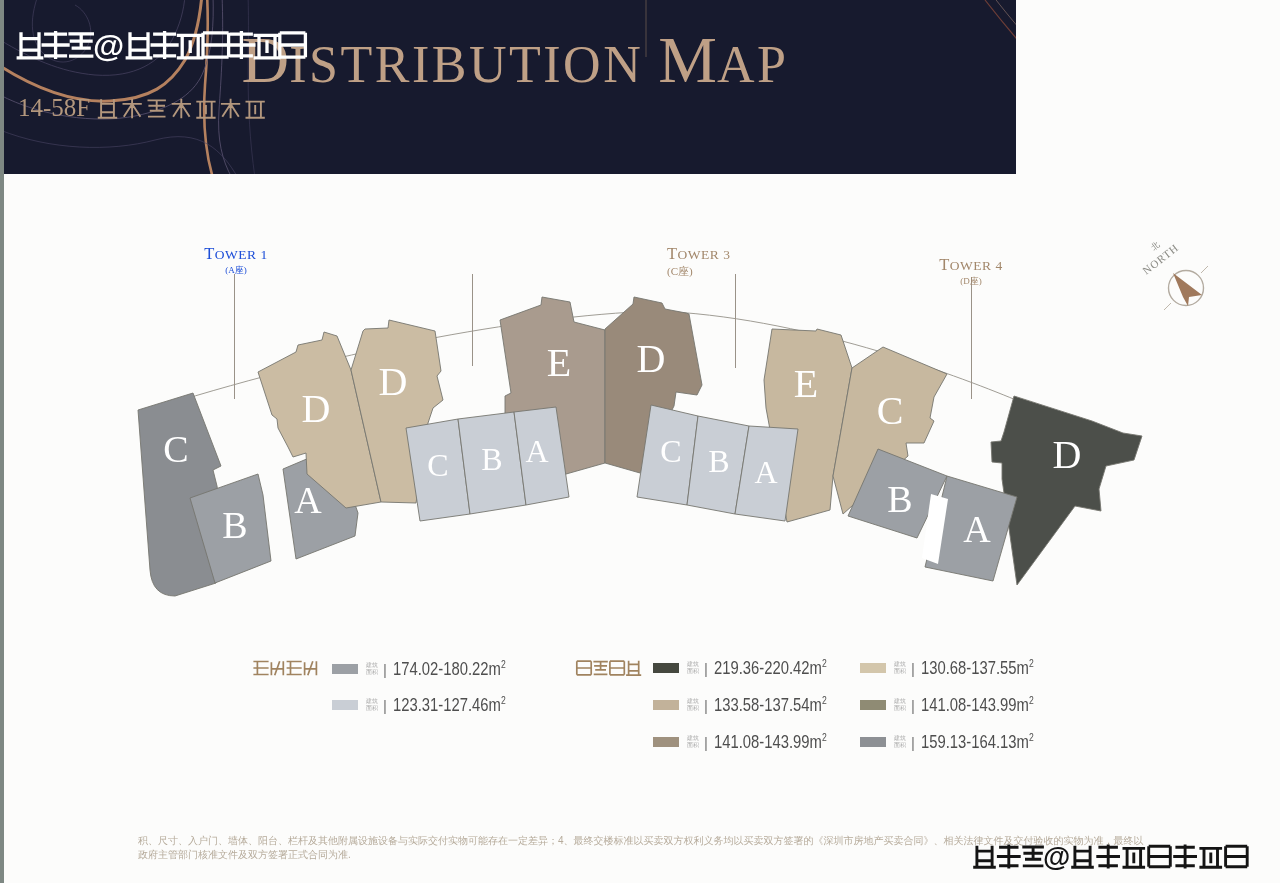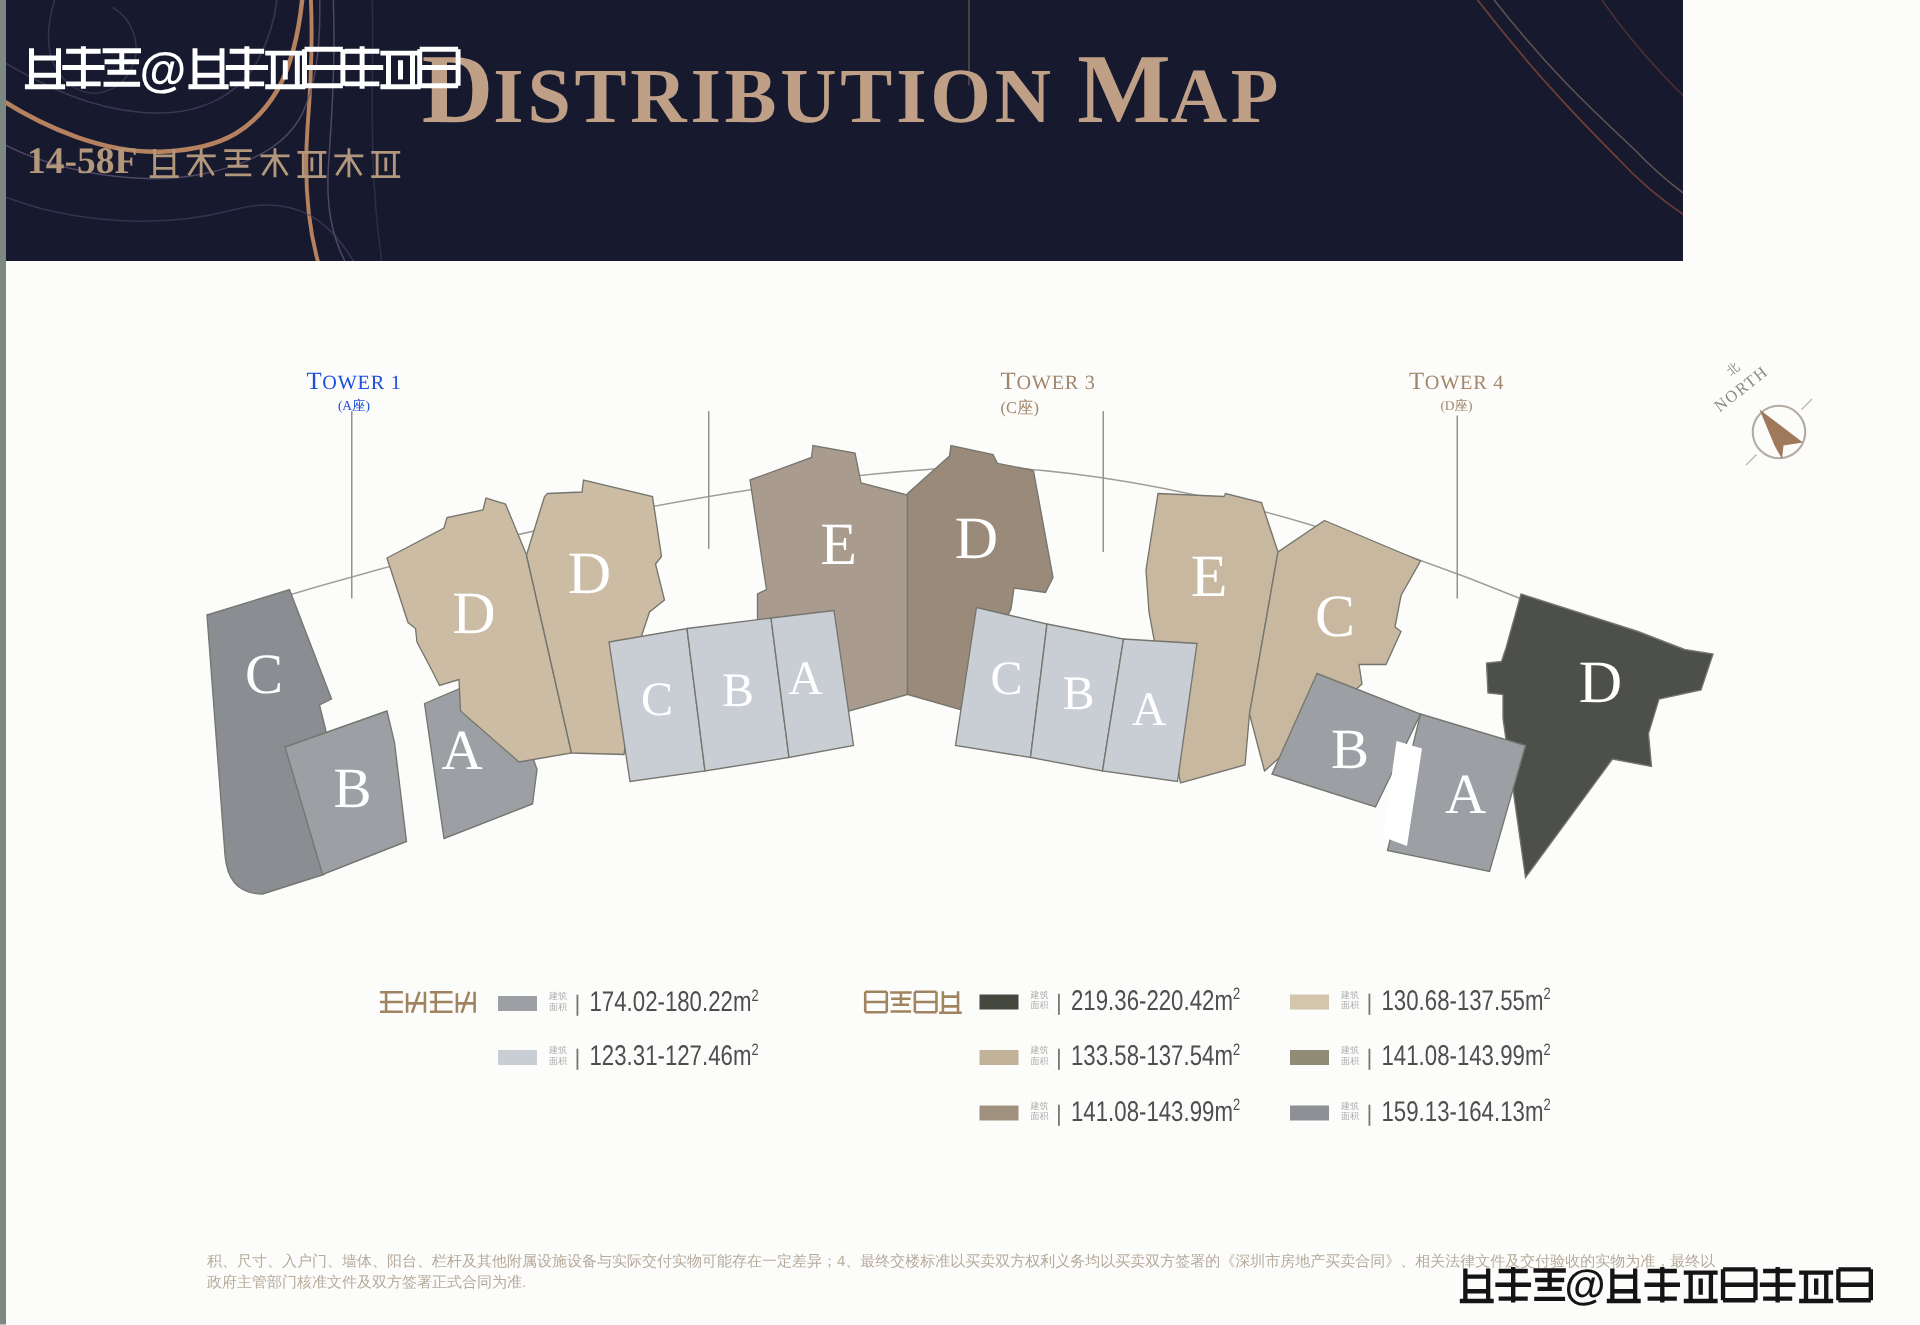--- a/index.html
+++ b/index.html
@@ -1,21 +1,21 @@
 <!DOCTYPE html>
 <html><head><meta charset="utf-8">
 <style>
 html,body{margin:0;padding:0;width:1280px;height:883px;overflow:hidden;background:#fcfcfb;font-family:"Liberation Sans",sans-serif;}
 .abs{position:absolute;}
 </style></head>
 <body>
 
 <div class="abs" style="left:0;top:0;width:1280px;height:883px;">
 
-<div class="abs" style="left:0;top:0;width:1122px;height:174px;background:#171a2e;overflow:hidden;font-weight:bold;">
+<div class="abs" style="left:0;top:0;width:1016px;height:174px;background:#171a2e;overflow:hidden;">
 
 <svg width="1280" height="174" style="position:absolute;left:0;top:0;">
 <path d="M0,66 C30,85 70,103 110,101 C150,99 170,85 185,60 C195,42 200,18 202,-6" stroke="#b5815f" stroke-width="3" fill="none"></path>
 <path d="M207,-6 C209,30 207,60 205,85 C203,115 204,148 213,178" stroke="#b5815f" stroke-width="2.6" fill="none"></path>
 <path d="M0,95 C40,116 95,124 135,116 C175,108 196,92 204,70 C212,50 214,25 213,-5" stroke="#5a5270" stroke-width="1" fill="none" opacity="0.8"></path>
 <path d="M222,-5 C224,40 221,80 219,110 C217,140 222,160 232,178" stroke="#5a5270" stroke-width="1" fill="none" opacity="0.8"></path>
 <path d="M0,40 C30,58 60,72 95,75 C135,78 160,62 172,40 C180,25 184,10 185,-5" stroke="#4a4464" stroke-width="1" fill="none" opacity="0.7"></path>
 <path d="M0,130 C50,150 110,152 155,140 C200,128 222,150 238,178" stroke="#4a4464" stroke-width="1" fill="none" opacity="0.6"></path>
 <path d="M40,-10 C30,15 28,40 45,55 C60,68 80,62 88,45 C95,30 88,12 75,5" stroke="#4a4464" stroke-width="1" fill="none" opacity="0.6"></path>
 <path d="M248,-5 C250,50 244,100 255,178" stroke="#3e3a58" stroke-width="1" fill="none" opacity="0.6"></path>
@@ -120,21 +120,21 @@
       <div style="font-size:9px;margin-top:0px;">(A座)</div>
     </div>
 
 
 <div style="position:absolute;left:667px;top:244px;width:140px;font-family:'Liberation Serif',serif;color:#a2876b;">
       <div style="font-size:13.5px;letter-spacing:0.5px;"><span style="font-size:16.5px;">T</span>OWER 3</div>
       <div style="font-size:11px;margin-top:0px;">(C座)</div>
     </div>
 
 <div style="position:absolute;left:901px;top:244px;width:140px;text-align:center;font-family:'Liberation Serif',serif;color:#a2876b;">
-      <div style="font-size:13.5px;letter-spacing:0.5px;"><span style="font-size:16.5px;">T</span>OWER 4</div>
+      <div style="font-size:13.5px;letter-spacing:0.5px;margin-top:11px;"><span style="font-size:16.5px;">T</span>OWER 4</div>
       <div style="font-size:9px;margin-top:0px;">(D座)</div>
     </div>
 
 <svg style="position:absolute;left:252px;top:658px;" width="70" height="22">
       <path d="M1.4 3.5L16.6 3.5M1.4 10.0L16.6 10.0M1.4 16.5L16.6 16.5M5.4 3.5L5.4 16.5M19.4 4.2L19.4 17.2M27.7 3.2L22.7 17.2M31.3 3.2L31.3 17.2M19.4 10.9L31.3 10.9M34.6 3.5L49.7 3.5M34.6 10.0L49.7 10.0M34.6 16.5L49.7 16.5M38.5 3.5L38.5 16.5M52.6 4.2L52.6 17.2M60.8 3.2L55.8 17.2M64.4 3.2L64.4 17.2M52.6 10.9L64.4 10.9" stroke="#a0835f" stroke-width="1.7" fill="none"></path>
     </svg>
 
 <svg style="position:absolute;left:575px;top:658px;" width="70" height="22">
       <path d="M1.8 3.2L16.2 3.2M1.8 3.2L1.8 16.8M16.2 3.2L16.2 16.8M1.8 16.8L16.2 16.8M1.8 10.0L16.2 10.0M18.4 3.7L32.8 3.7M25.6 3.7L25.6 11.8M19.1 7.8L32.0 7.8M20.2 11.8L31.0 11.8M18.7 16.3L32.4 16.3M34.9 3.2L49.3 3.2M34.9 3.2L34.9 16.8M49.3 3.2L49.3 16.8M34.9 16.8L49.3 16.8M34.9 10.0L49.3 10.0M53.6 2.8L53.6 17.2M63.7 2.8L63.7 17.2M53.6 6.4L63.7 6.4M53.6 12.9L63.7 12.9M51.1 17.2L66.2 17.2" stroke="#a0835f" stroke-width="1.7" fill="none"></path>
     </svg>

